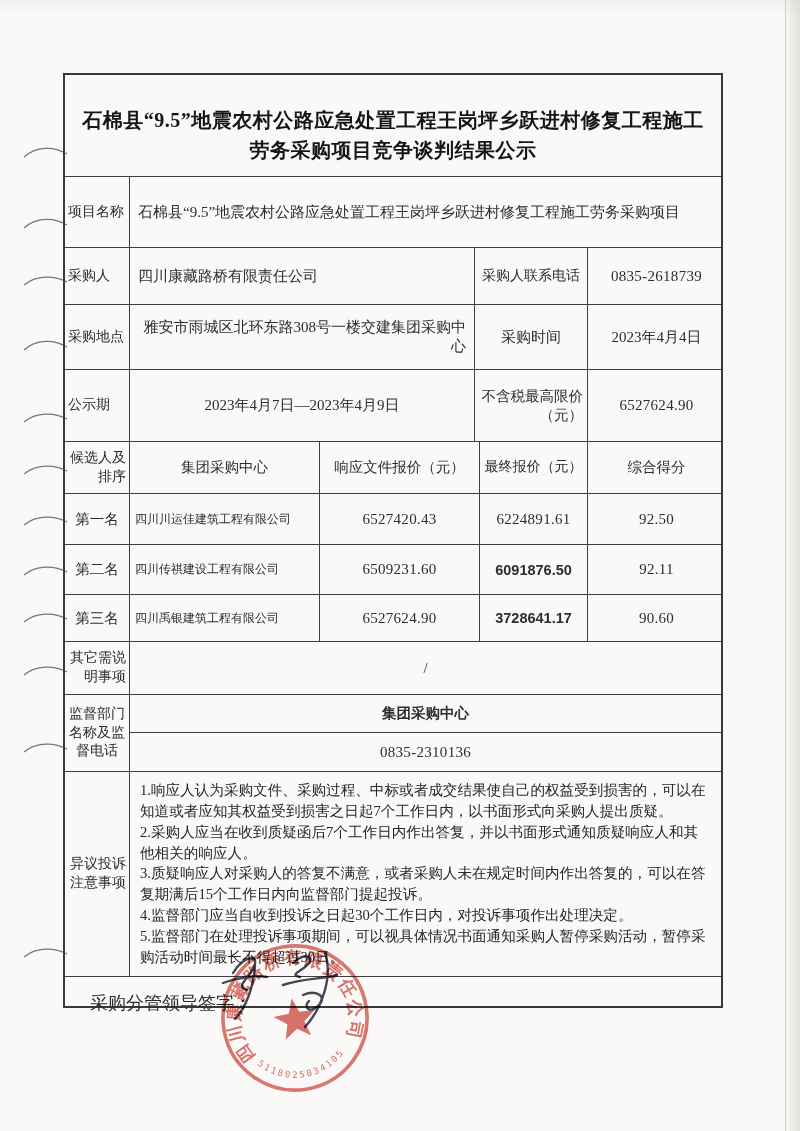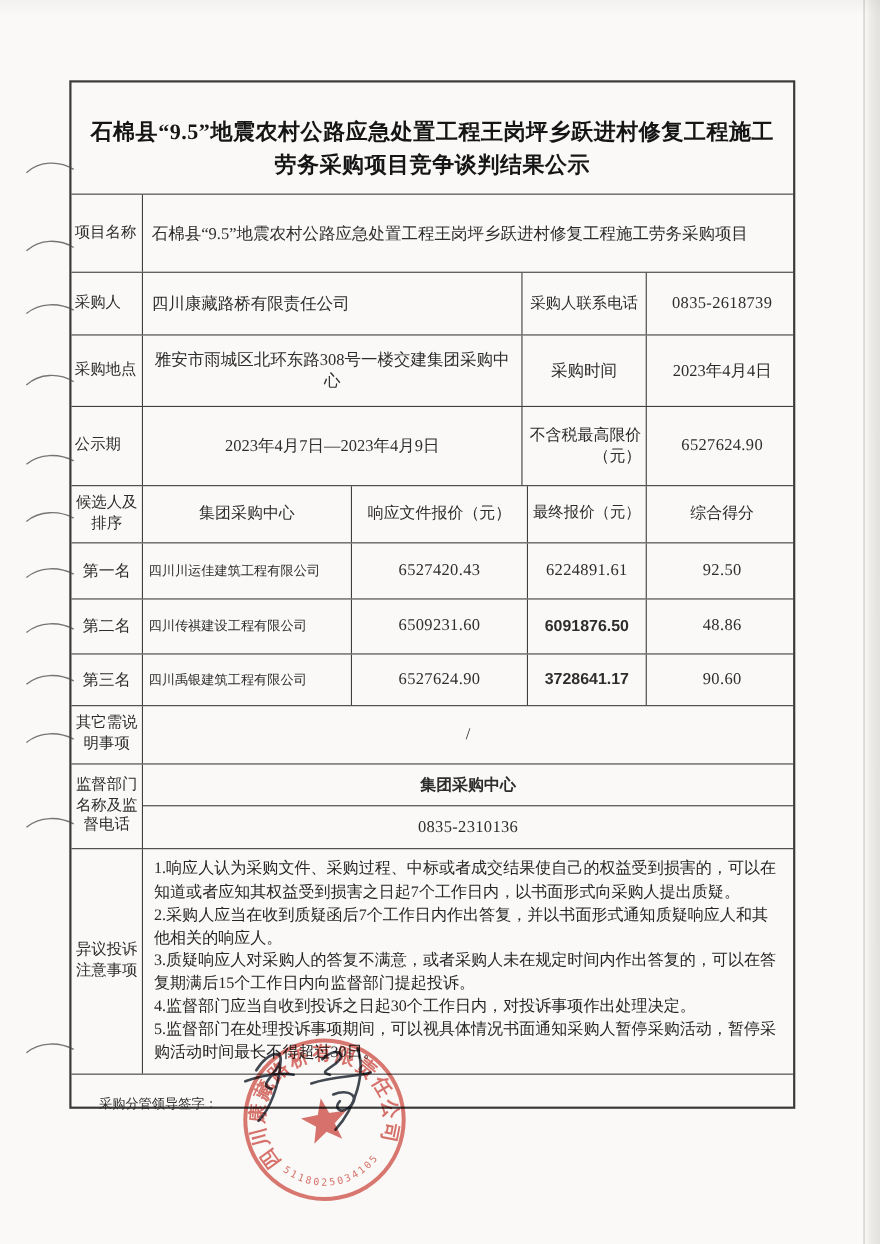--- a/index.html
+++ b/index.html
@@ -19,21 +19,21 @@
     box-sizing:border-box;border:2px solid #3a3a3a;
     color:#2d2d2d;background:transparent;
     font-family:"Liberation Serif","DejaVu Serif",serif;
   }
   .row{display:flex;box-sizing:border-box;border-top:1.5px solid #3f3f3f;}
   .row.first{border-top:none;margin-top:19px;}
   .cell{box-sizing:border-box;border-left:1.5px solid #3f3f3f;
     display:flex;align-items:center;overflow:hidden;}
   .cell.nol{border-left:none;}
   .c-center{justify-content:center;text-align:center;}
-  .c-left{justify-content:flex-start;text-align:center;}
+  .c-left{justify-content:flex-start;text-align:right;}
   .label-cell{font-size:14px;line-height:1.35;padding:2px 3px;color:#2b2b2b;}
   .title-row{height:82px;}
   .title-cell{width:100%;padding:0 13px;font-size:20px;font-weight:bold;color:#151515;
     line-height:30px;letter-spacing:0.5px;text-align:center;justify-content:center;}
   .h-project{height:71px;}
   .h-purchaser{height:57px;}
   .h-location{height:65px;}
   .h-period{height:72px;}
   .h-chead{height:52px;}
   .h-c1{height:51px;}
@@ -57,21 +57,21 @@
   .name-txt{font-size:12px;padding:2px 5px;}
   .num{font-family:"Liberation Serif","DejaVu Serif",serif;font-size:15px;letter-spacing:0.3px;}
   .num-edit{font-family:"Liberation Sans","DejaVu Sans",sans-serif;font-weight:bold;font-size:14.5px;letter-spacing:0;}
   .chead{font-size:14.5px;text-align:right;justify-content:center;line-height:1.3;}
   .superv-stack{display:flex;flex-direction:column;flex:1 1 auto;}
   .superv-sub{box-sizing:border-box;height:38.5px;display:flex;align-items:center;justify-content:center;
     font-size:15px;}
   .superv-sub.top{border-bottom:1.5px solid #3f3f3f;font-weight:bold;font-size:14.5px;}
   .complaint-body{display:block;padding:8px 10px 4px 10px;font-size:14.6px;line-height:1.43;color:#262626;}
   .complaint-line{margin:0;}
-  .sign-cell{width:100%;padding-left:25px;font-size:12px;}
+  .sign-cell{width:100%;padding-left:25px;font-size:18px;}
   .stamp-svg{position:absolute;left:203px;top:926px;width:184px;height:184px;
     mix-blend-mode:multiply;opacity:0.9;transform:rotate(-10deg);}
   .sig-svg{position:absolute;left:205px;top:935px;width:175px;height:110px;mix-blend-mode:multiply;}
   .wrinkles{position:absolute;left:20px;top:70px;width:70px;height:950px;pointer-events:none;}
 </style>
 </head>
 <body>
 
 <div class="page">
   <div class="paper-right-edge"></div>
@@ -122,21 +122,21 @@
       <div class="cell w-bid num c-center">6527420.43</div>
       <div class="cell w-final num c-center">6224891.61</div>
       <div class="cell w-score num c-center">92.50</div>
     </div>
 
     <div class="row h-c2">
       <div class="cell nol w-label txt c-center" style="font-size:14.5px;">第二名</div>
       <div class="cell w-name name-txt c-left">四川传祺建设工程有限公司</div>
       <div class="cell w-bid num c-center">6509231.60</div>
       <div class="cell w-final num-edit c-center">6091876.50</div>
-      <div class="cell w-score num c-center">48.86</div>
+      <div class="cell w-score num c-center">92.11</div>
     </div>
 
     <div class="row h-c3">
       <div class="cell nol w-label txt c-center" style="font-size:14.5px;">第三名</div>
       <div class="cell w-name name-txt c-left">四川禹银建筑工程有限公司</div>
       <div class="cell w-bid num c-center">6527624.90</div>
       <div class="cell w-final num-edit c-center">3728641.17</div>
       <div class="cell w-score num c-center">90.60</div>
     </div>
 

